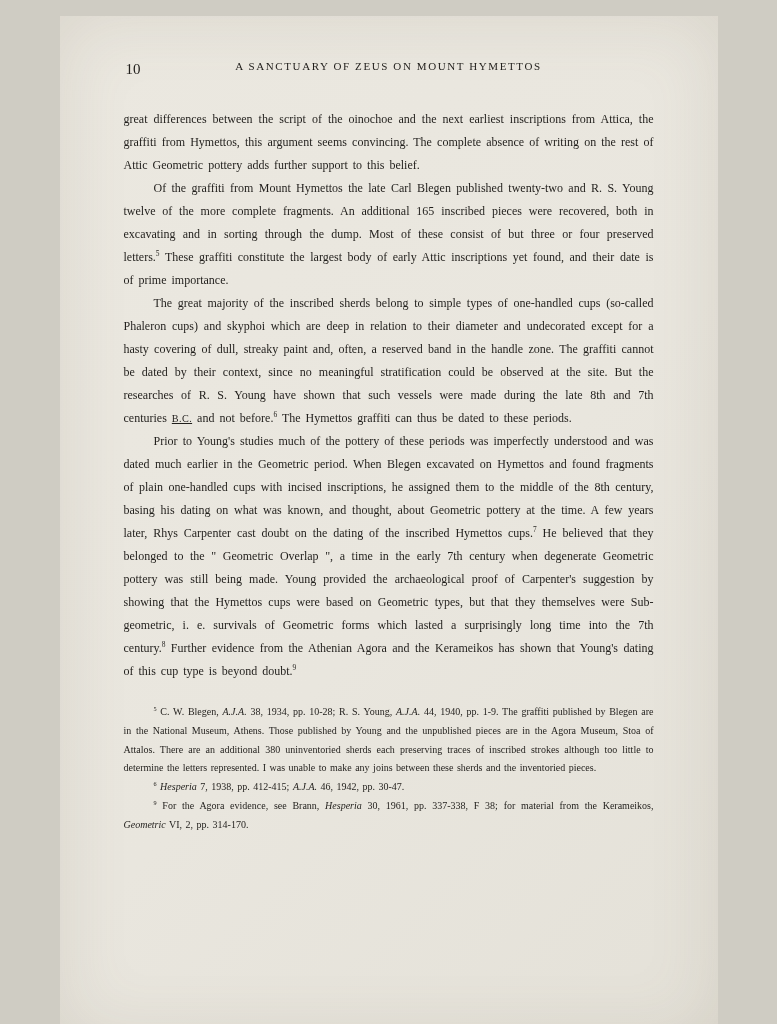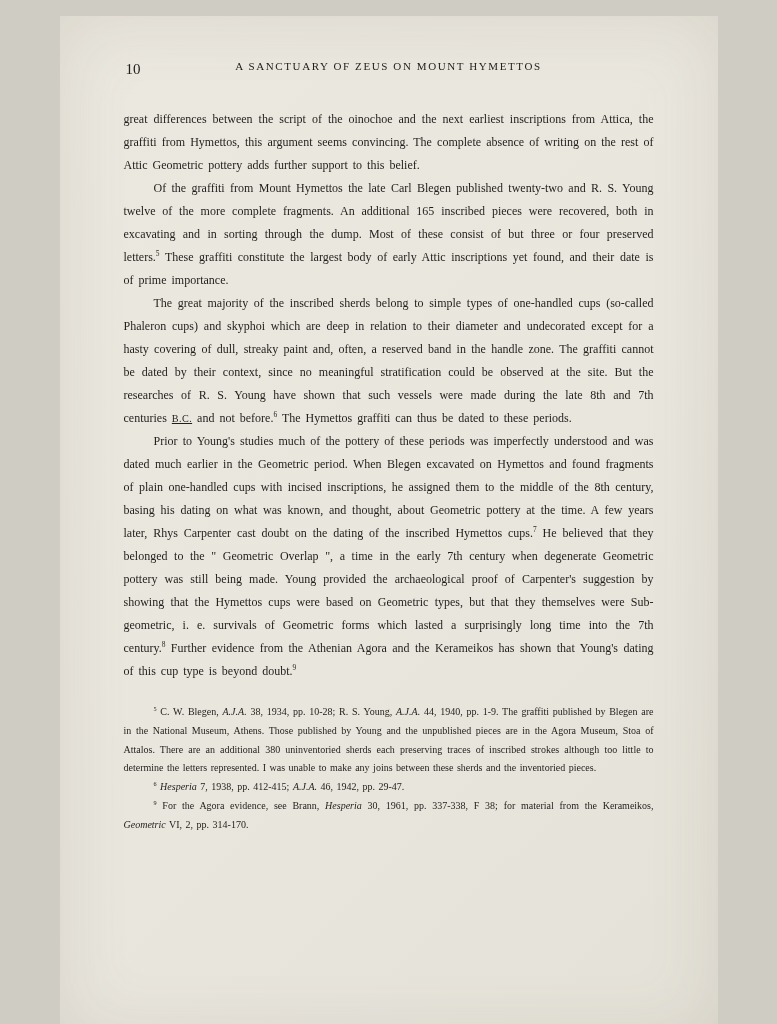--- a/index.html
+++ b/index.html
@@ -76,16 +76,16 @@
     <span class="running-title">A SANCTUARY OF ZEUS ON MOUNT HYMETTOS</span>
   </div>
   <div class="body-paragraphs">
       <p class="para"><span>great differences between the script of the oinochoe and the next earliest inscriptions from Attica, the graffiti from Hymettos, this argument seems convincing.  The complete absence of writing on the rest of Attic Geometric pottery adds further support to this belief.</span></p>
       <p class="para indent"><span>Of the graffiti from Mount Hymettos the late Carl Blegen published twenty-two and R. S. Young twelve of the more complete fragments.  An additional 165 inscribed pieces were recovered, both in excavating and in sorting through the dump.  Most of these consist of but three or four preserved letters.</span><sup>5</sup><span>  These graffiti constitute the largest body of early Attic inscriptions yet found, and their date is of prime importance.</span></p>
       <p class="para indent"><span>The great majority of the inscribed sherds belong to simple types of one-handled cups (so-called Phaleron cups) and skyphoi which are deep in relation to their diameter and undecorated except for a hasty covering of dull, streaky paint and, often, a reserved band in the handle zone.  The graffiti cannot be dated by their context, since no meaningful stratification could be observed at the site.  But the researches of R. S. Young have shown that such vessels were made during the late 8th and 7th centuries </span><span class="sc">B.C.</span><span> and not before.</span><sup>6</sup><span>  The Hymettos graffiti can thus be dated to these periods.</span></p>
       <p class="para indent"><span>Prior to Young's studies much of the pottery of these periods was imperfectly understood and was dated much earlier in the Geometric period.  When Blegen excavated on Hymettos and found fragments of plain one-handled cups with incised inscriptions, he assigned them to the middle of the 8th century, basing his dating on what was known, and thought, about Geometric pottery at the time.  A few years later, Rhys Carpenter cast doubt on the dating of the inscribed Hymettos cups.</span><sup>7</sup><span>  He believed that they belonged to the " Geometric Overlap ", a time in the early 7th century when degenerate Geometric pottery was still being made.  Young provided the archaeological proof of Carpenter's suggestion by showing that the Hymettos cups were based on Geometric types, but that they themselves were Sub-geometric, i. e. survivals of Geometric forms which lasted a surprisingly long time into the 7th century.</span><sup>8</sup><span>  Further evidence from the Athenian Agora and the Kerameikos has shown that Young's dating of this cup type is beyond doubt.</span><sup>9</sup></p>
     </div>
   <div class="footnotes">
       <p class="footnote"><sup>5</sup><span> C. W. Blegen, </span><span class="it">A.J.A.</span><span> 38, 1934, pp. 10-28; R. S. Young, </span><span class="it">A.J.A.</span><span> 44, 1940, pp. 1-9.  The graffiti published by Blegen are in the National Museum, Athens.  Those published by Young and the unpublished pieces are in the Agora Museum, Stoa of Attalos.  There are an additional 380 uninventoried sherds each preserving traces of inscribed strokes although too little to determine the letters represented.  I was unable to make any joins between these sherds and the inventoried pieces.</span></p>
-      <p class="footnote"><sup>6</sup><span> </span><span class="it">Hesperia</span><span> 7, 1938, pp. 412-415; </span><span class="it">A.J.A.</span><span> 46, 1942, pp. 29-47.</span></p>
+      <p class="footnote"><sup>6</sup><span> </span><span class="it">Hesperia</span><span> 7, 1938, pp. 412-415; </span><span class="it">A.J.A.</span><span> 46, 1942, pp. 30-47.</span></p>
       <p class="footnote"><sup>9</sup><span> For the Agora evidence, see Brann, </span><span class="it">Hesperia</span><span> 30, 1961, pp. 337-338, F 38; for material from the Kerameikos, </span><span class="it">Geometric</span><span> VI, 2, pp. 314-170.</span></p>
     </div>
 </div>
 
 </body></html>

